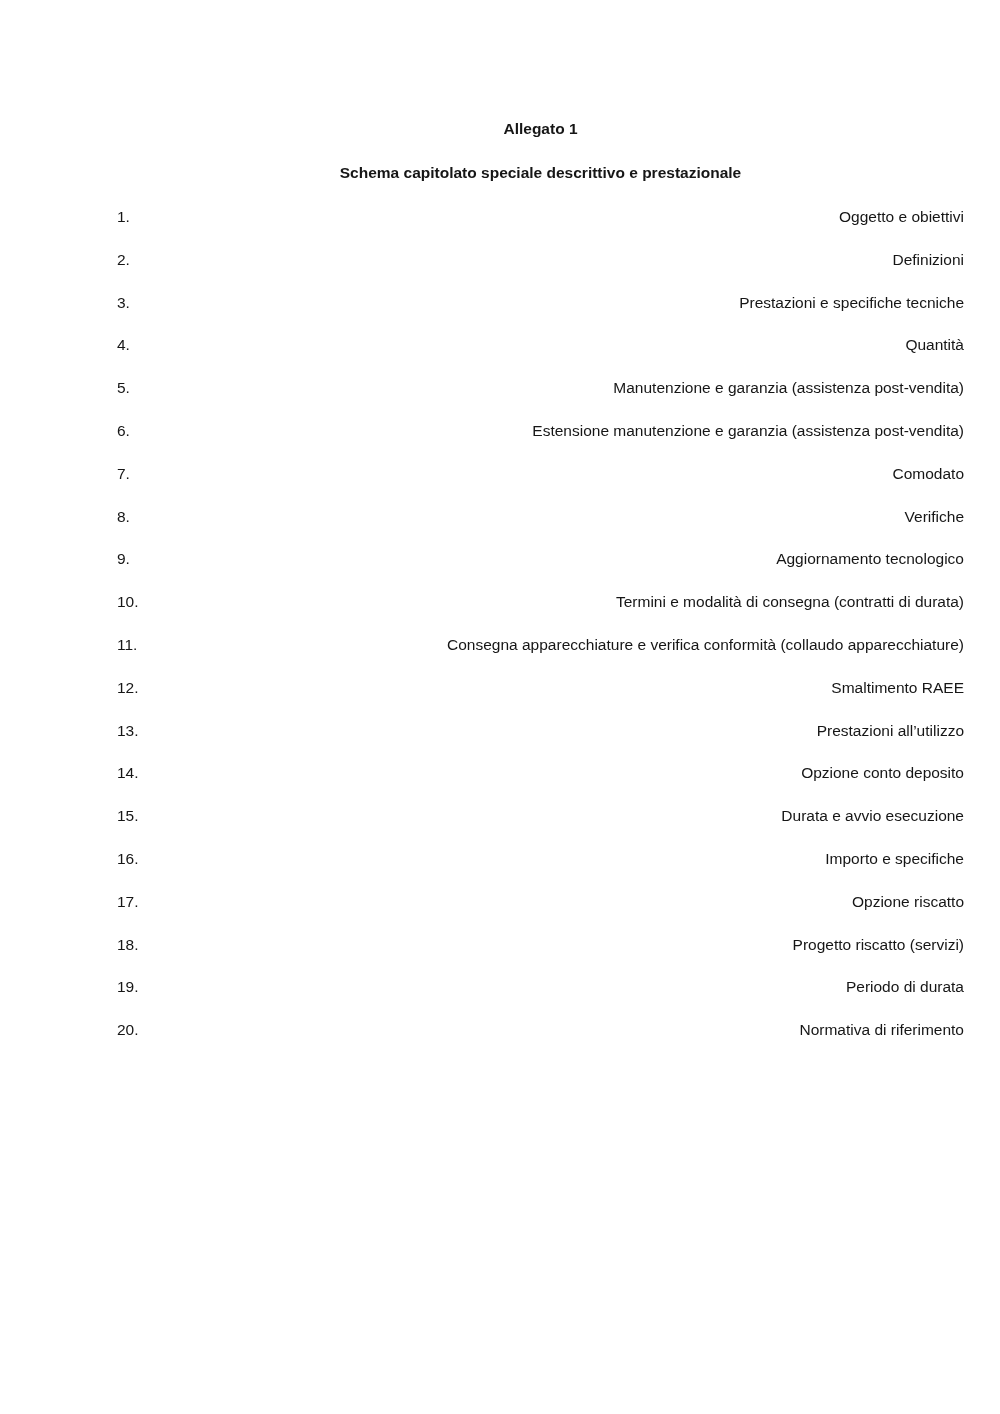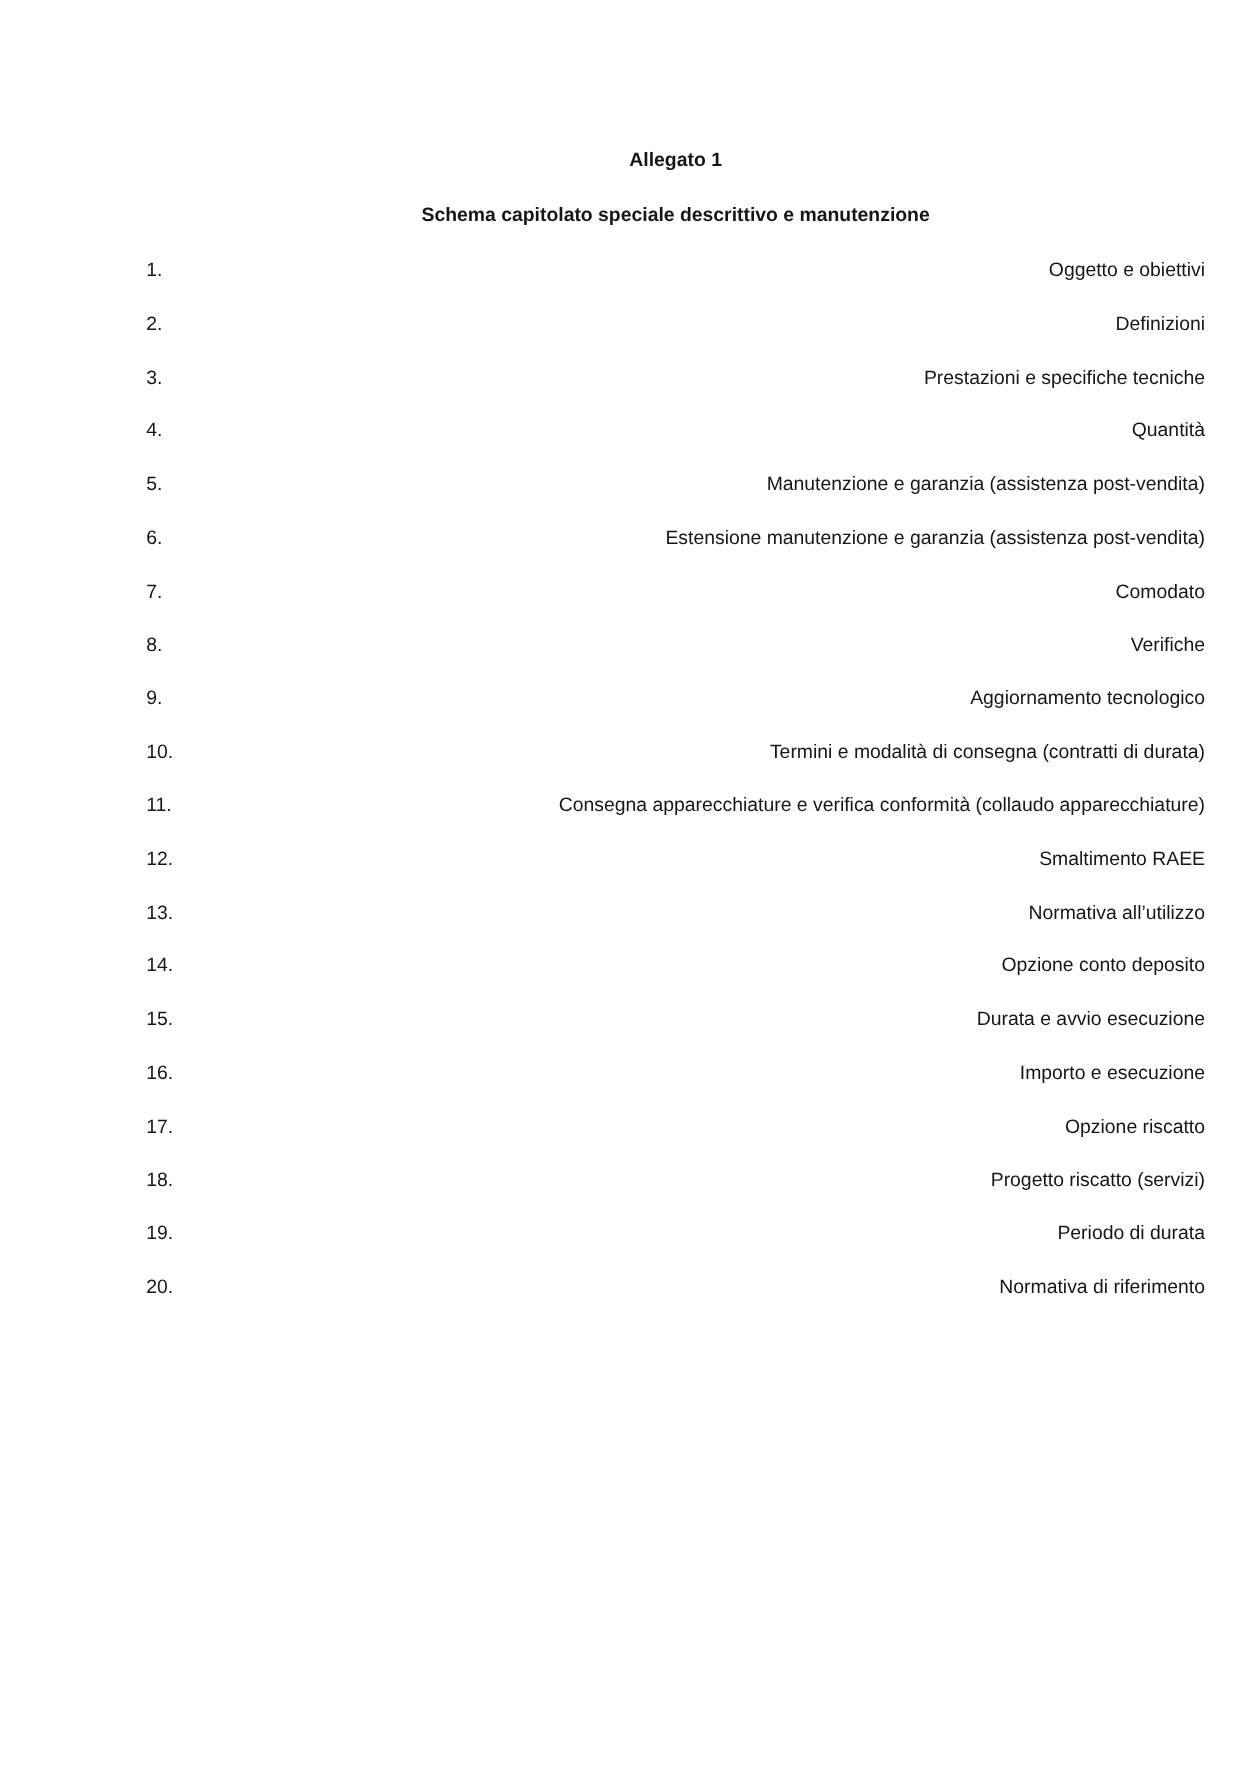--- a/index.html
+++ b/index.html
@@ -56,21 +56,21 @@
     text-align: right;
   }
 </style>
 </head>
 <body>
 
 <div class="page">
   <div class="doc-content">
 
     <p class="doc-title">Allegato 1</p>
-    <p class="doc-subtitle">Schema capitolato speciale descrittivo e manutenzione</p>
+    <p class="doc-subtitle">Schema capitolato speciale descrittivo e prestazionale</p>
 
     <div class="toc-list">
       <div class="toc-item">
         <span class="toc-num">1.</span>
         <span class="toc-label">Oggetto e obiettivi</span>
       </div>
       <div class="toc-item">
         <span class="toc-num">2.</span>
         <span class="toc-label">Definizioni</span>
       </div>
@@ -109,33 +109,33 @@
       <div class="toc-item">
         <span class="toc-num">11.</span>
         <span class="toc-label">Consegna apparecchiature e verifica conformità (collaudo apparecchiature)</span>
       </div>
       <div class="toc-item">
         <span class="toc-num">12.</span>
         <span class="toc-label">Smaltimento RAEE</span>
       </div>
       <div class="toc-item">
         <span class="toc-num">13.</span>
-        <span class="toc-label">Normativa all’utilizzo</span>
+        <span class="toc-label">Prestazioni all’utilizzo</span>
       </div>
       <div class="toc-item">
         <span class="toc-num">14.</span>
         <span class="toc-label">Opzione conto deposito</span>
       </div>
       <div class="toc-item">
         <span class="toc-num">15.</span>
         <span class="toc-label">Durata e avvio esecuzione</span>
       </div>
       <div class="toc-item">
         <span class="toc-num">16.</span>
-        <span class="toc-label">Importo e esecuzione</span>
+        <span class="toc-label">Importo e specifiche</span>
       </div>
       <div class="toc-item">
         <span class="toc-num">17.</span>
         <span class="toc-label">Opzione riscatto</span>
       </div>
       <div class="toc-item">
         <span class="toc-num">18.</span>
         <span class="toc-label">Progetto riscatto (servizi)</span>
       </div>
       <div class="toc-item">

